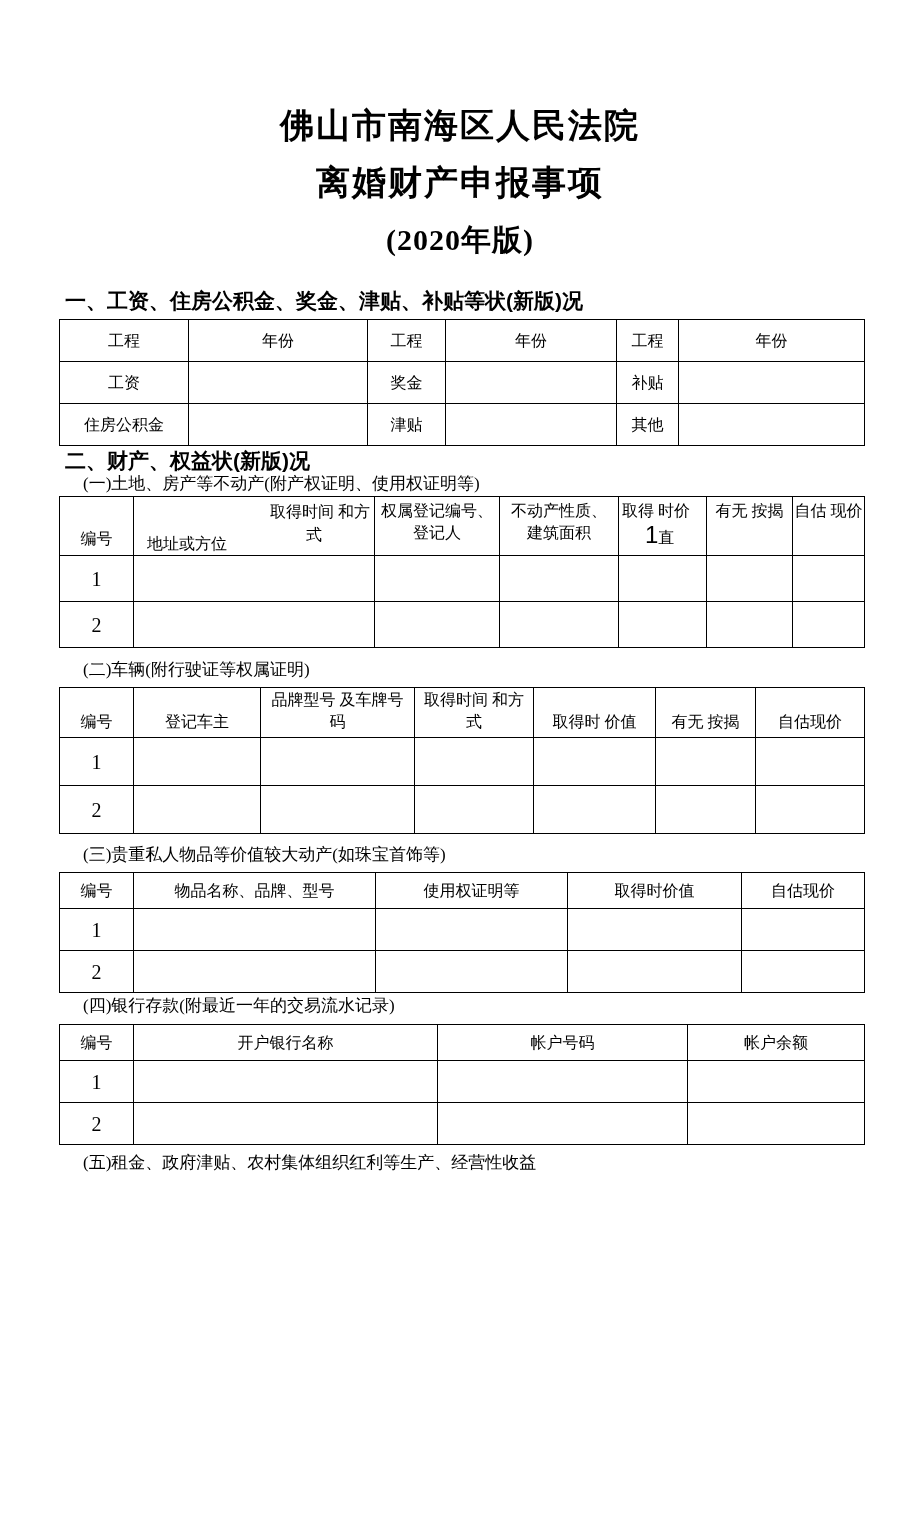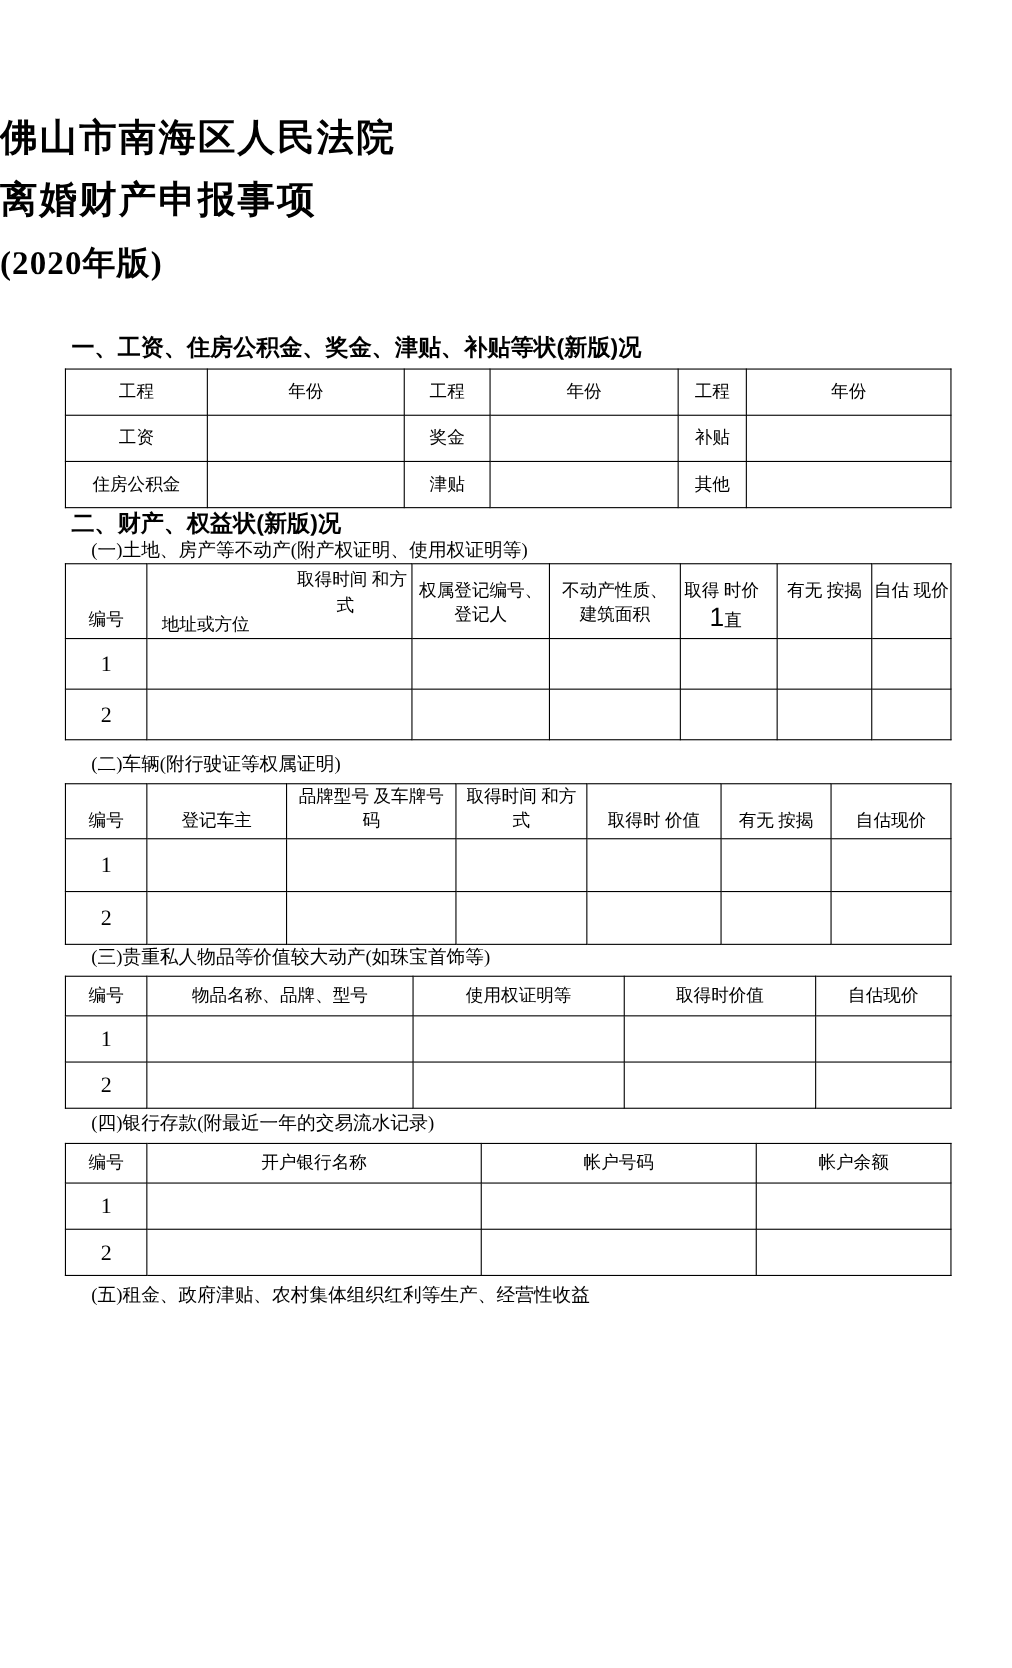--- a/index.html
+++ b/index.html
@@ -4,48 +4,48 @@
 <style>
   html,body{margin:0;padding:0;background:#ffffff;}
   .page{
     width:920px;height:1516px;background:#fff;color:#000;
     font-family:"Liberation Serif","DejaVu Serif",serif;
     position:relative;overflow:hidden;
   }
   .content{padding:0 57px;}
 
   
-  .titles{padding-top:97px;}
+  .titles{padding-top:97px;text-align:center;}
   .title-main{font-size:34px;font-weight:bold;line-height:57px;letter-spacing:2px;}
   .title-ver{font-size:30px;font-weight:bold;line-height:57px;letter-spacing:1px;}
 
   
   .sec-heading{
     font-family:"Liberation Sans","DejaVu Sans",sans-serif;
     font-weight:bold;font-size:21px;line-height:25px;padding-left:8px;
   }
-  .sec1{margin-top:36px;}
+  .sec1{margin-top:20px;}
   .sec2{margin-top:2px;}
   .sub-heading{font-size:17px;line-height:22px;padding-left:26px;}
 
   
   table{border-collapse:collapse;table-layout:fixed;width:805px;margin-left:2px;}
   td{border:1px solid #000;font-size:16px;text-align:center;vertical-align:middle;
      padding:0;overflow:hidden;line-height:22px;}
   .num{font-size:20px;}
 
   
   .t1{margin-top:6px;padding-left:24px;}
   .t1 td{height:41px;}
 
   
   .t2{margin-top:1px;}
   .t2 .hrow td{height:53px;}
   .t2 .drow td{height:45px;}
-  .vtop{vertical-align:top;padding-top:14px;}
+  .vtop{vertical-align:top;padding-top:3px;}
   .vbottom{vertical-align:bottom;padding-bottom:5px;}
   .cell-addrtime{position:relative;}
   .cell-addrtime .at1{position:absolute;top:4px;right:4px;}
   .cell-addrtime .at2{position:absolute;top:27px;left:75%;transform:translateX(-50%);}
   .cell-addrtime .ataddr{position:absolute;bottom:0;left:13px;}
   .cell-price .pl1{text-align:left;padding-left:3px;}
   .cell-price .pl2{text-align:left;padding-left:26px;line-height:25px;}
   .bigone{font-family:"Liberation Sans","DejaVu Sans",sans-serif;font-size:24px;}
 
   
@@ -54,21 +54,21 @@
   .t3 .drow td{height:47px;}
   .t3 .hrow .hb{vertical-align:bottom;padding-bottom:4px;}
 
   
   .t4,.t5{margin-top:6px;}
   .t5{margin-top:7px;}
   .t4 .hrow td,.t5 .hrow td{height:35px;}
   .t4 .drow td,.t5 .drow td{height:41px;}
 
   .sub2{margin-top:11px;}
-  .sub3{margin-top:0;}
+  .sub3{margin-top:10px;}
   .sub4{margin-top:2px;}
   .sub5{margin-top:7px;}
 </style>
 </head>
 <body>
 
 <div class="page">
 
   <div class="titles">
     <div class="title-main">佛山市南海区人民法院</div>

